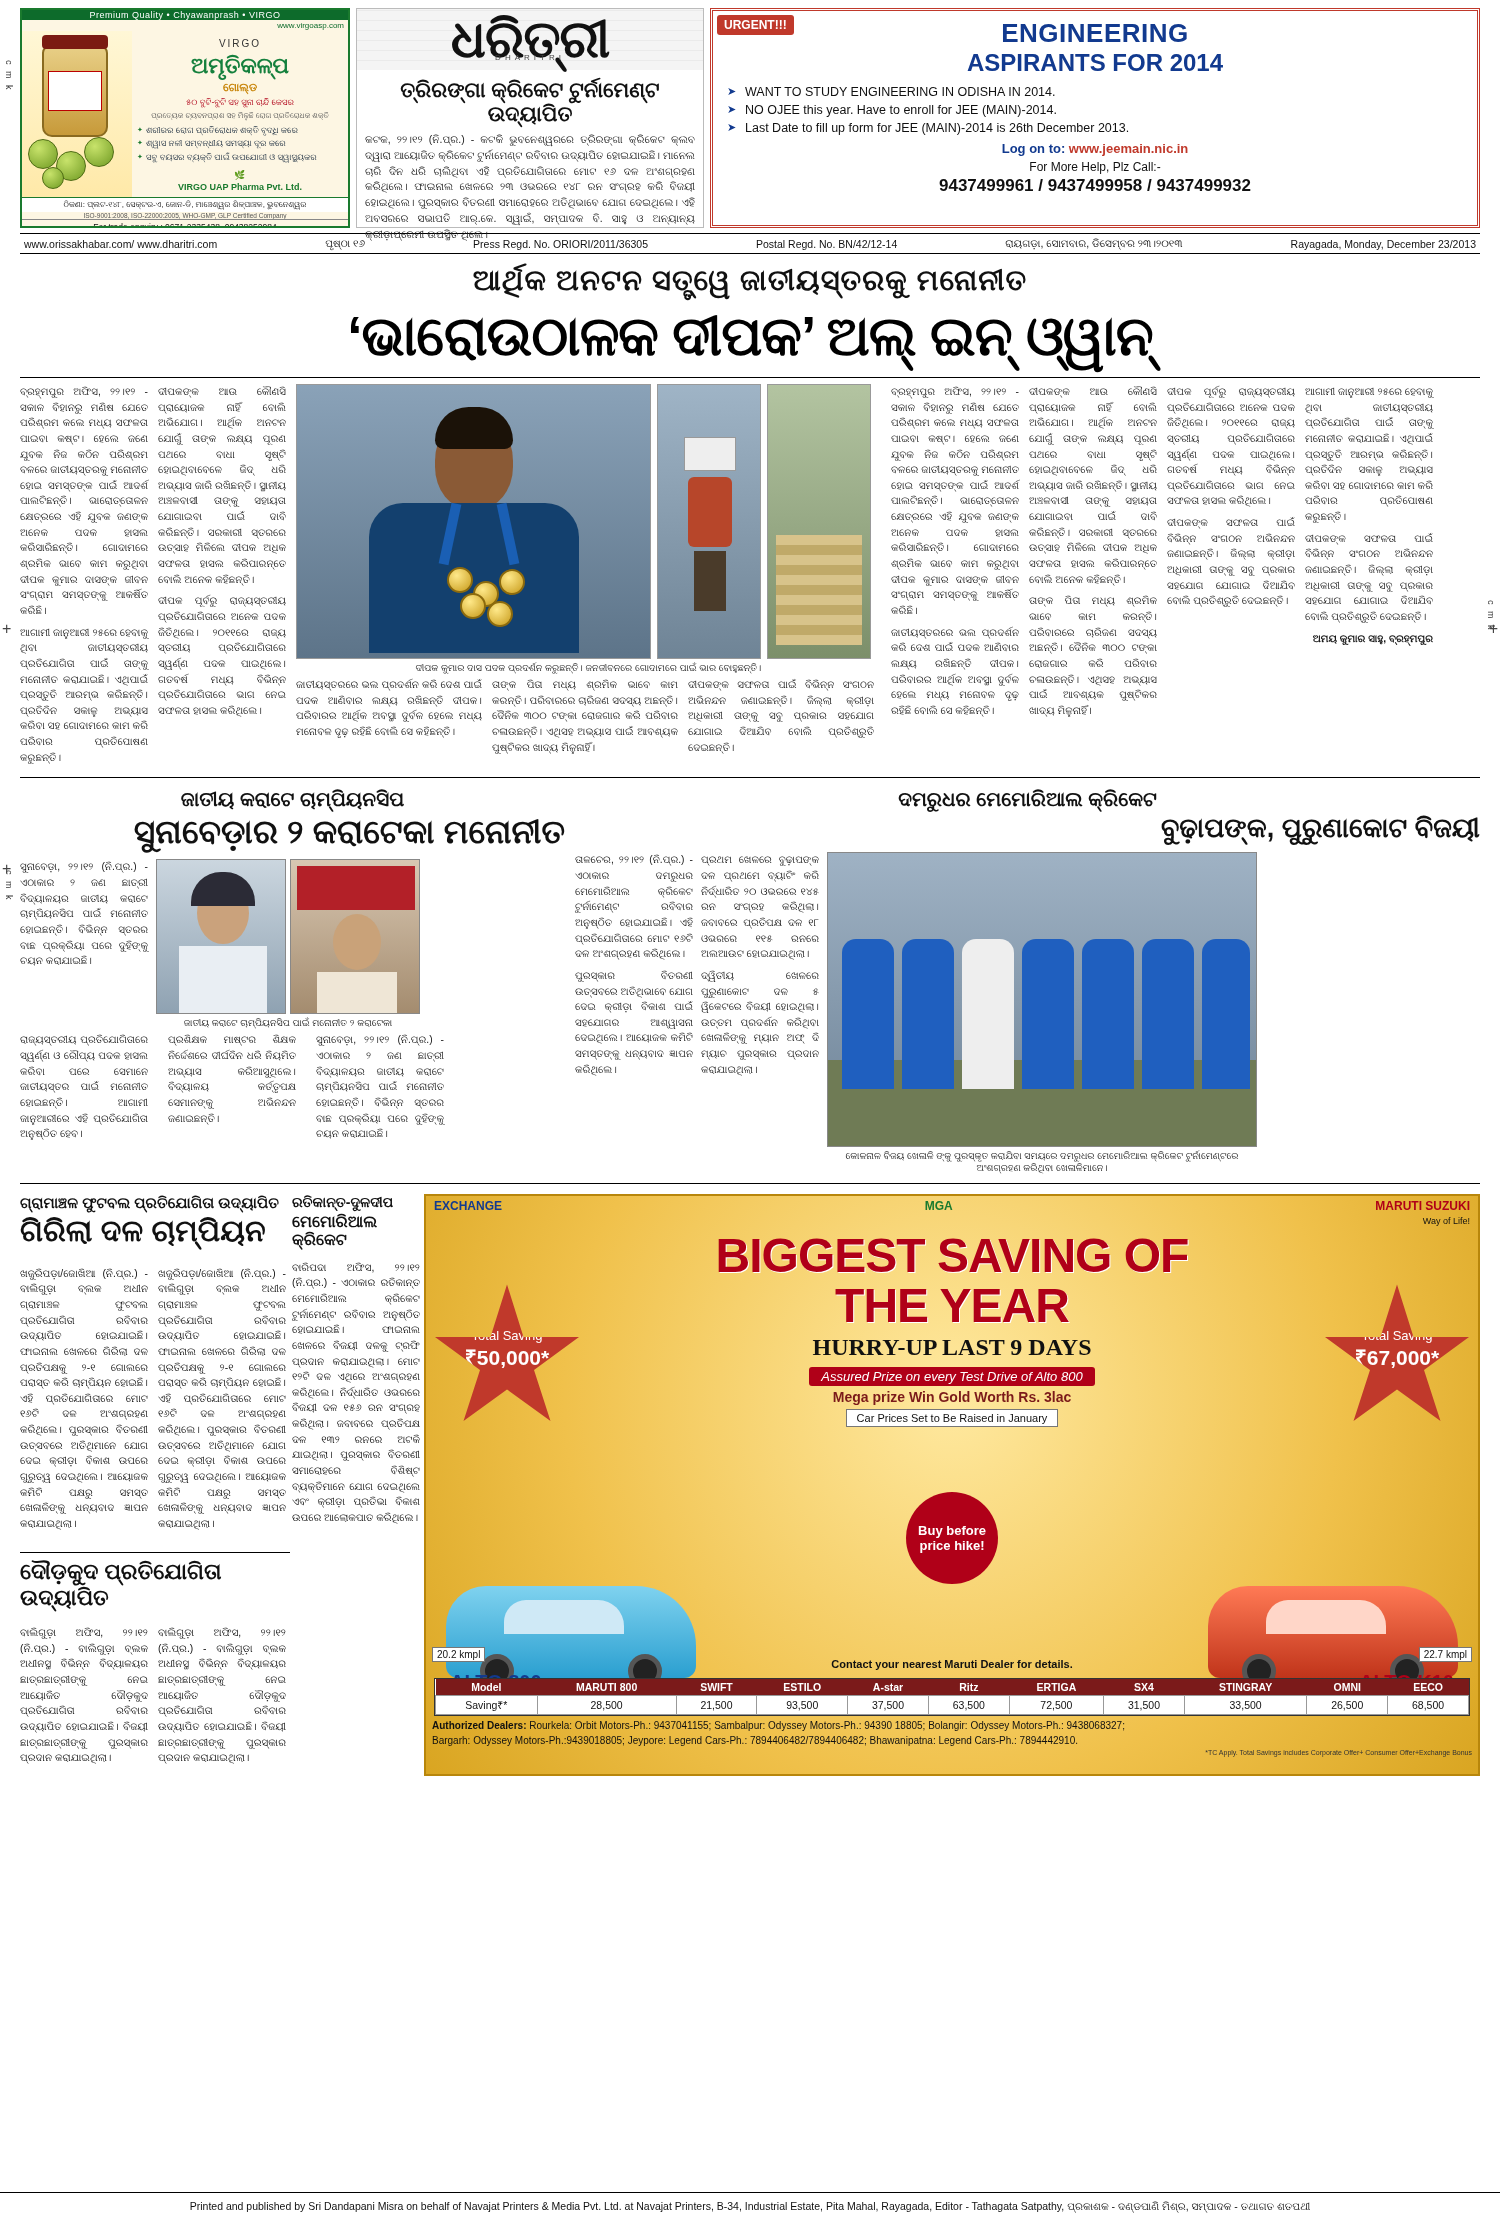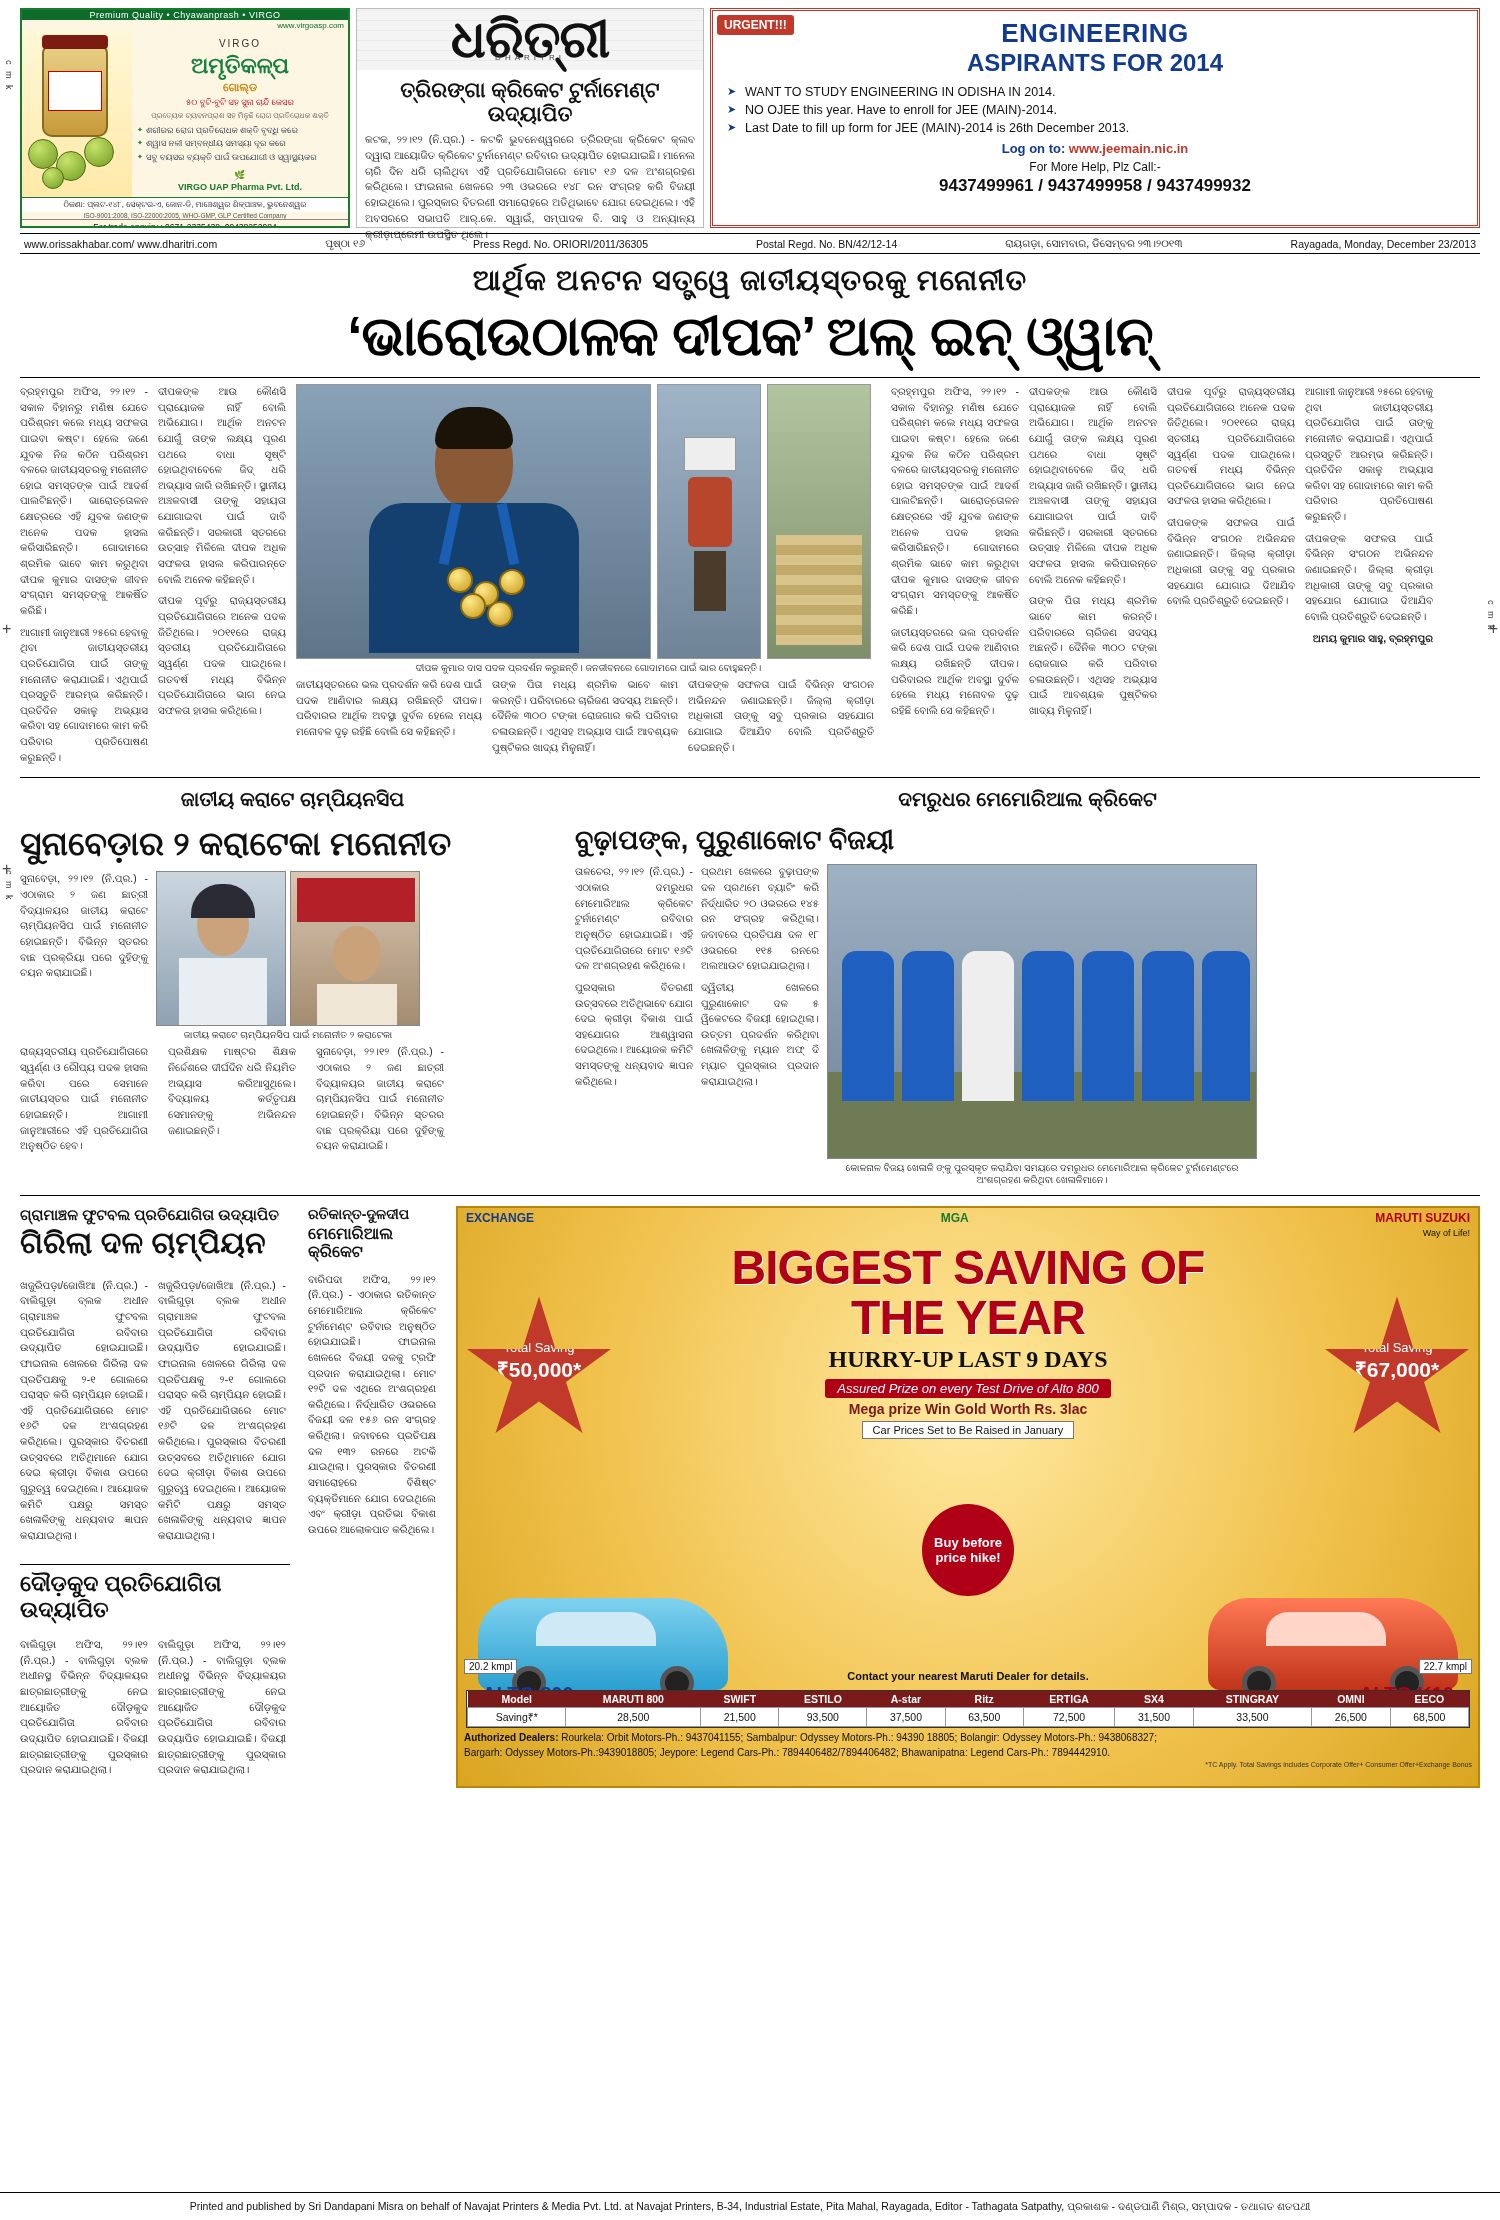--- a/index.html
+++ b/index.html
@@ -99,29 +99,29 @@
   .head { width:78px; height:96px; border-radius:50% 50% 44% 44%; background:#8a5a36; }
   .hair { position:absolute; left:0; top:-6px; width:78px; height:42px; border-radius:40px 40px 10px 10px; background:#1b1208; }
   .torso { width:210px; height:150px; background:#13406e; border-radius:34px 34px 0 0; }
   .medal { position:absolute; width:26px; height:26px; border-radius:50%;
      background:radial-gradient(circle at 35% 30%, #ffe98a, #c79a1a); border:2px solid #8c6a0d; }
   .ribbon { position:absolute; width:10px; background:#1a5fb4; }
 
   
   .deck { display:flex; gap:10px; margin-top:10px; }
   .sec-kicker { font-size:20px; font-weight:bold; text-align:center; }
-  .sec-head { font-size:33px; font-weight:bold; text-align:left; line-height:1.15; margin-top:14px; }
+  .sec-head { font-size:33px; font-weight:bold; text-align:right; line-height:1.15; margin-top:2px; }
   .sec-head.sm { font-size:27px; }
 
   .ph-girl { width:130px; height:155px; background:linear-gradient(#cbd6df,#8fa2b2); border:1px solid #888; position:relative; overflow:hidden;}
   .ph-girl2 { width:130px; height:155px; background:linear-gradient(#d8c7b2,#a48c6f); border:1px solid #888; position:relative; overflow:hidden;}
   .ph-team { width:430px; height:295px; background:linear-gradient(#9fb2c4,#6d8296); border:1px solid #888; position:relative; overflow:hidden; }
 
   
-  .bottom { display:flex; gap:18px; margin-top:10px; }
+  .bottom { display:flex; gap:2px; margin-top:10px; }
   .bcol { width:128px; font-size:10.3px; line-height:1.52; text-align:justify; }
   .ad-car { flex:1; border:2px solid #b8860b;
      background:radial-gradient(circle at 50% 35%, #ffe9a0, #f0c14b 60%, #d9a521); position:relative; overflow:hidden; }
   .ad-car .brandrow { display:flex; justify-content:space-between; padding:3px 8px; font-size:12px; font-weight:bold; }
   .ad-car h2 { text-align:center; margin:2px 0 0; font-size:48px; color:#b00018; letter-spacing:-1px;
      text-shadow:1px 1px 0 #fff; line-height:1; }
   .ad-car h3 { text-align:center; margin:4px 0 0; font-size:24px; color:#111;font-family:Liberation Serif, serif; }
   .star { position:absolute; width:150px; height:150px; background:#c0392b;
      clip-path:polygon(50% 0%,61% 35%,98% 35%,68% 57%,79% 91%,50% 70%,21% 91%,32% 57%,2% 35%,39% 35%);
      color:#fff; text-align:center; }

